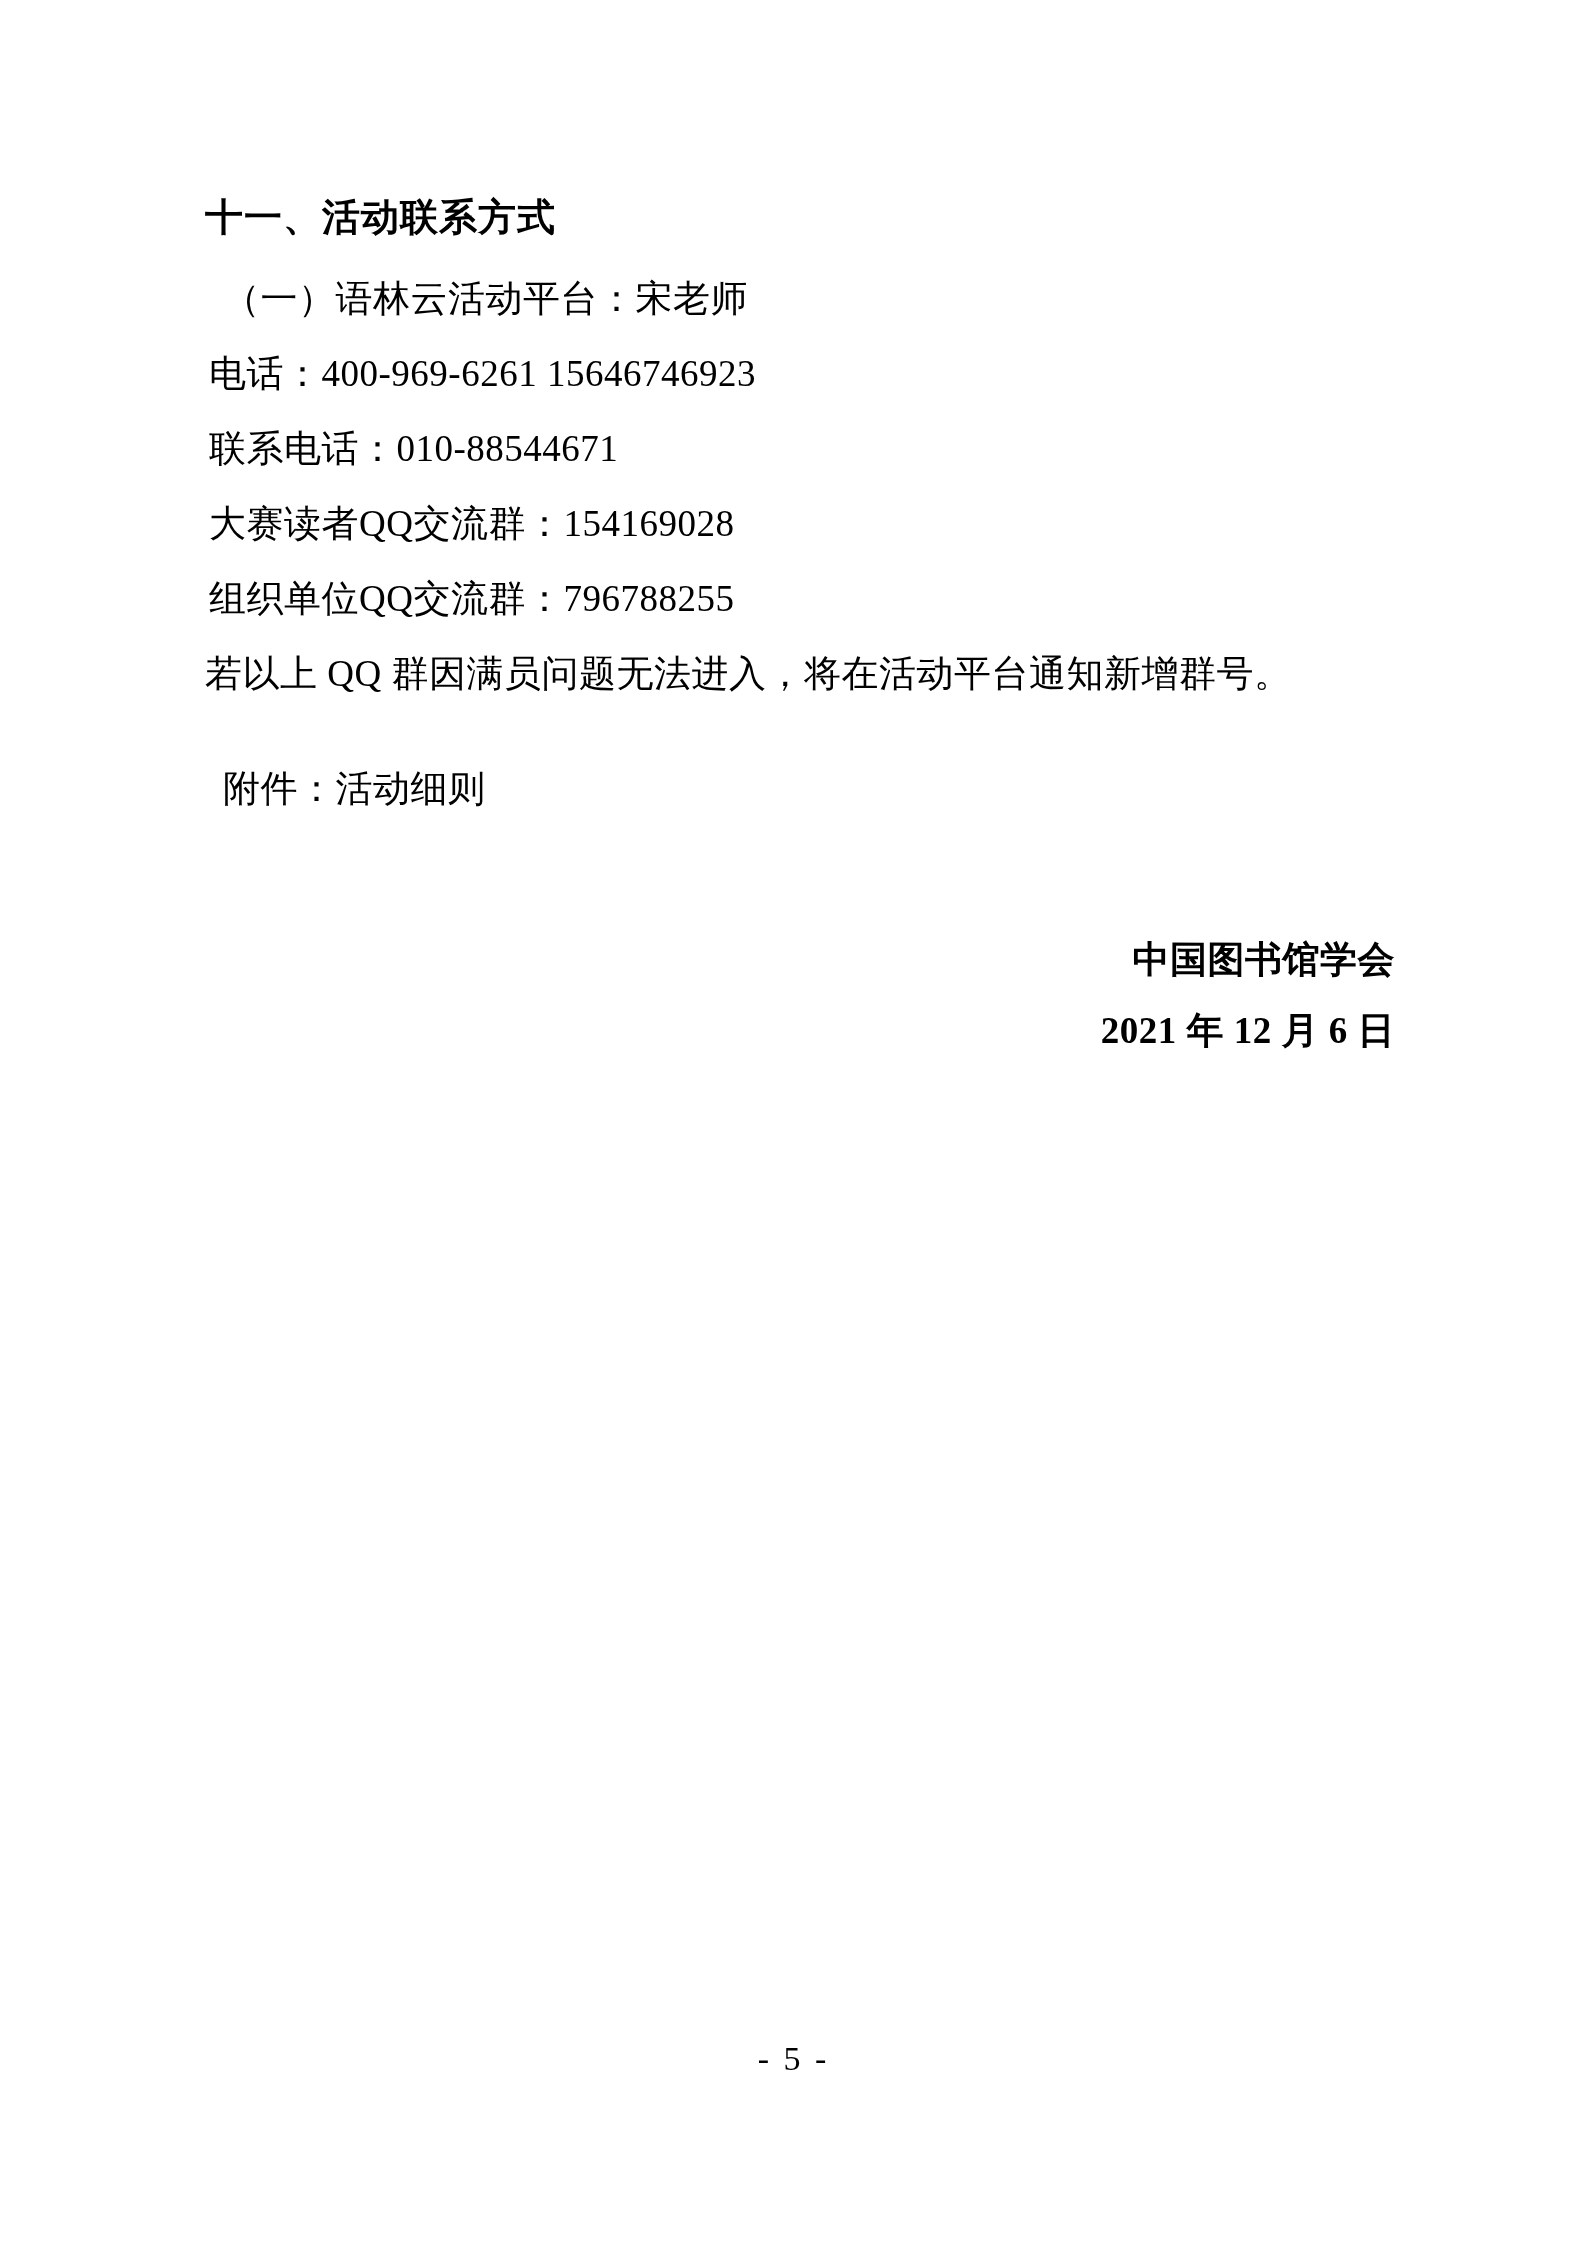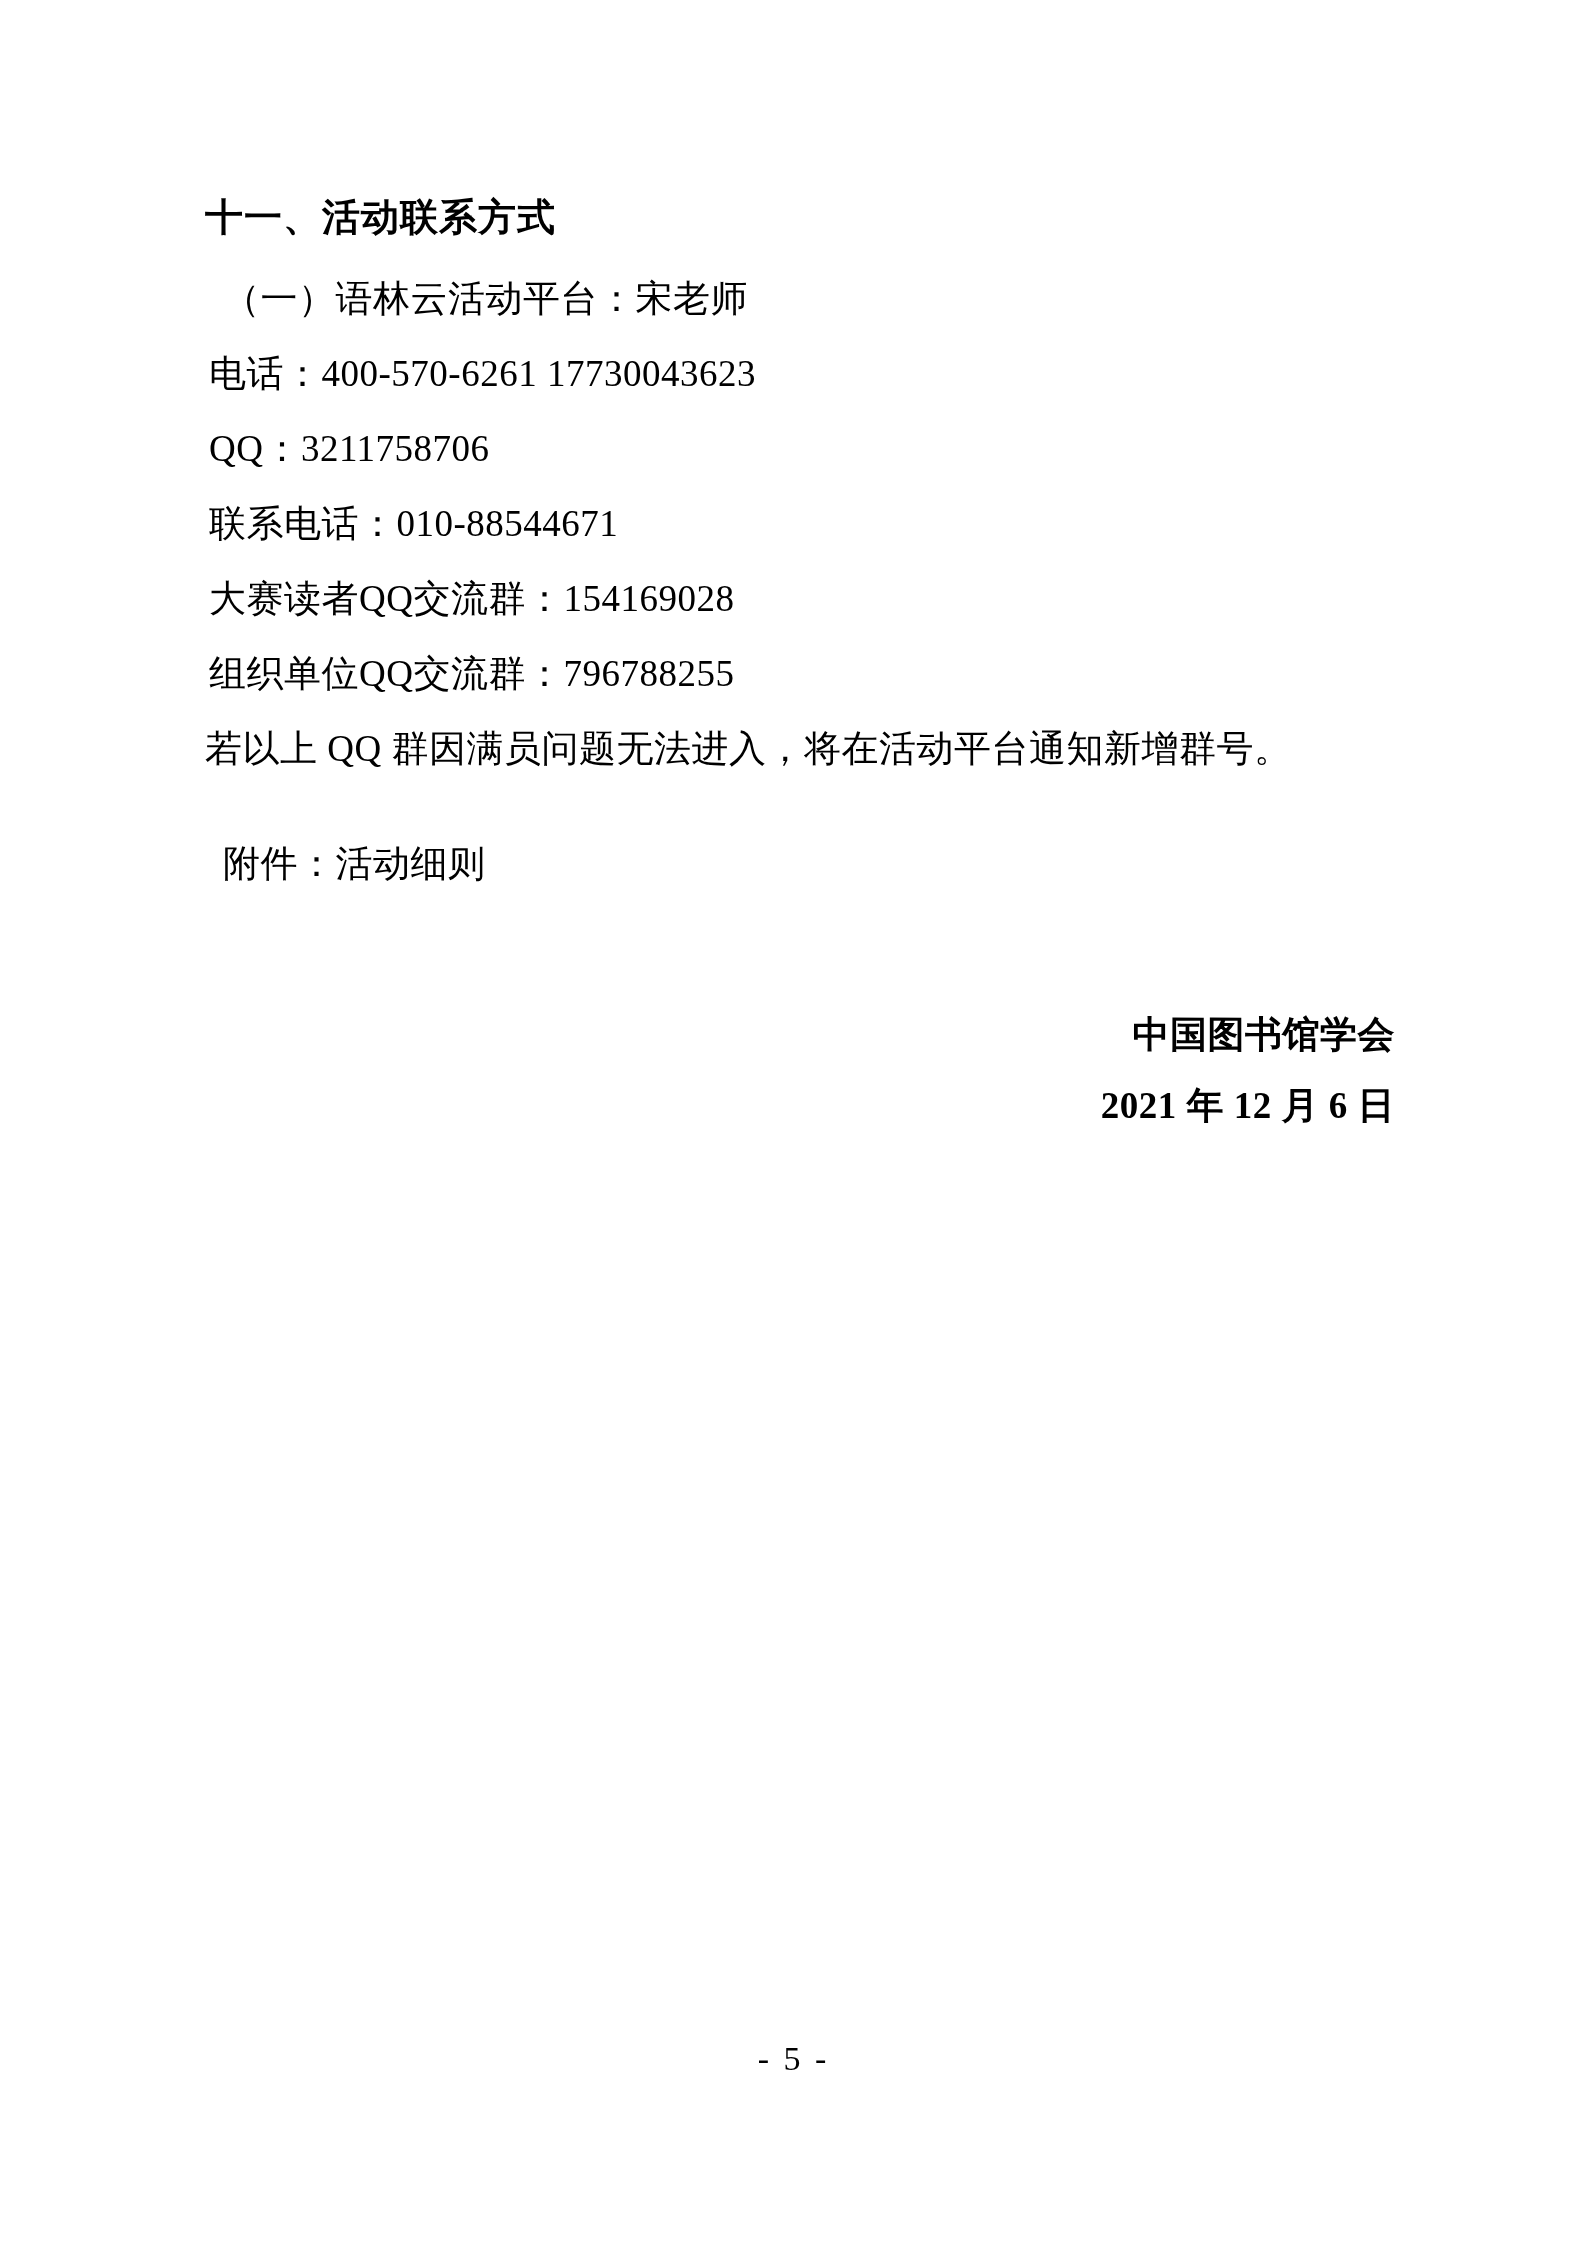--- a/index.html
+++ b/index.html
@@ -91,22 +91,21 @@
 <body>
 
 <div class="page">
 
   <div class="content">
 
     <div class="heading">十一、活动联系方式</div>
 
     <div class="block-wrap">
       <div class="para indent2">（一）语林云活动平台：宋老师</div>
-      <div class="para noindent">电话：400-570-6261 17730043623</div>
-      <div class="para noindent">QQ：3211758706</div>
+      <div class="para noindent">电话：400-969-6261 15646746923</div>
       <div class="para noindent">联系电话：010-88544671</div>
       <div class="para noindent">大赛读者QQ交流群：154169028</div>
       <div class="para noindent">组织单位QQ交流群：796788255</div>
     </div>
 
     <div class="wrapline hang">若以上 QQ 群因满员问题无法进入，将在活动平台通知新增群号。</div>
 
     <div class="spacer-md"></div>
 
     <div class="para indent2">附件：活动细则</div>

